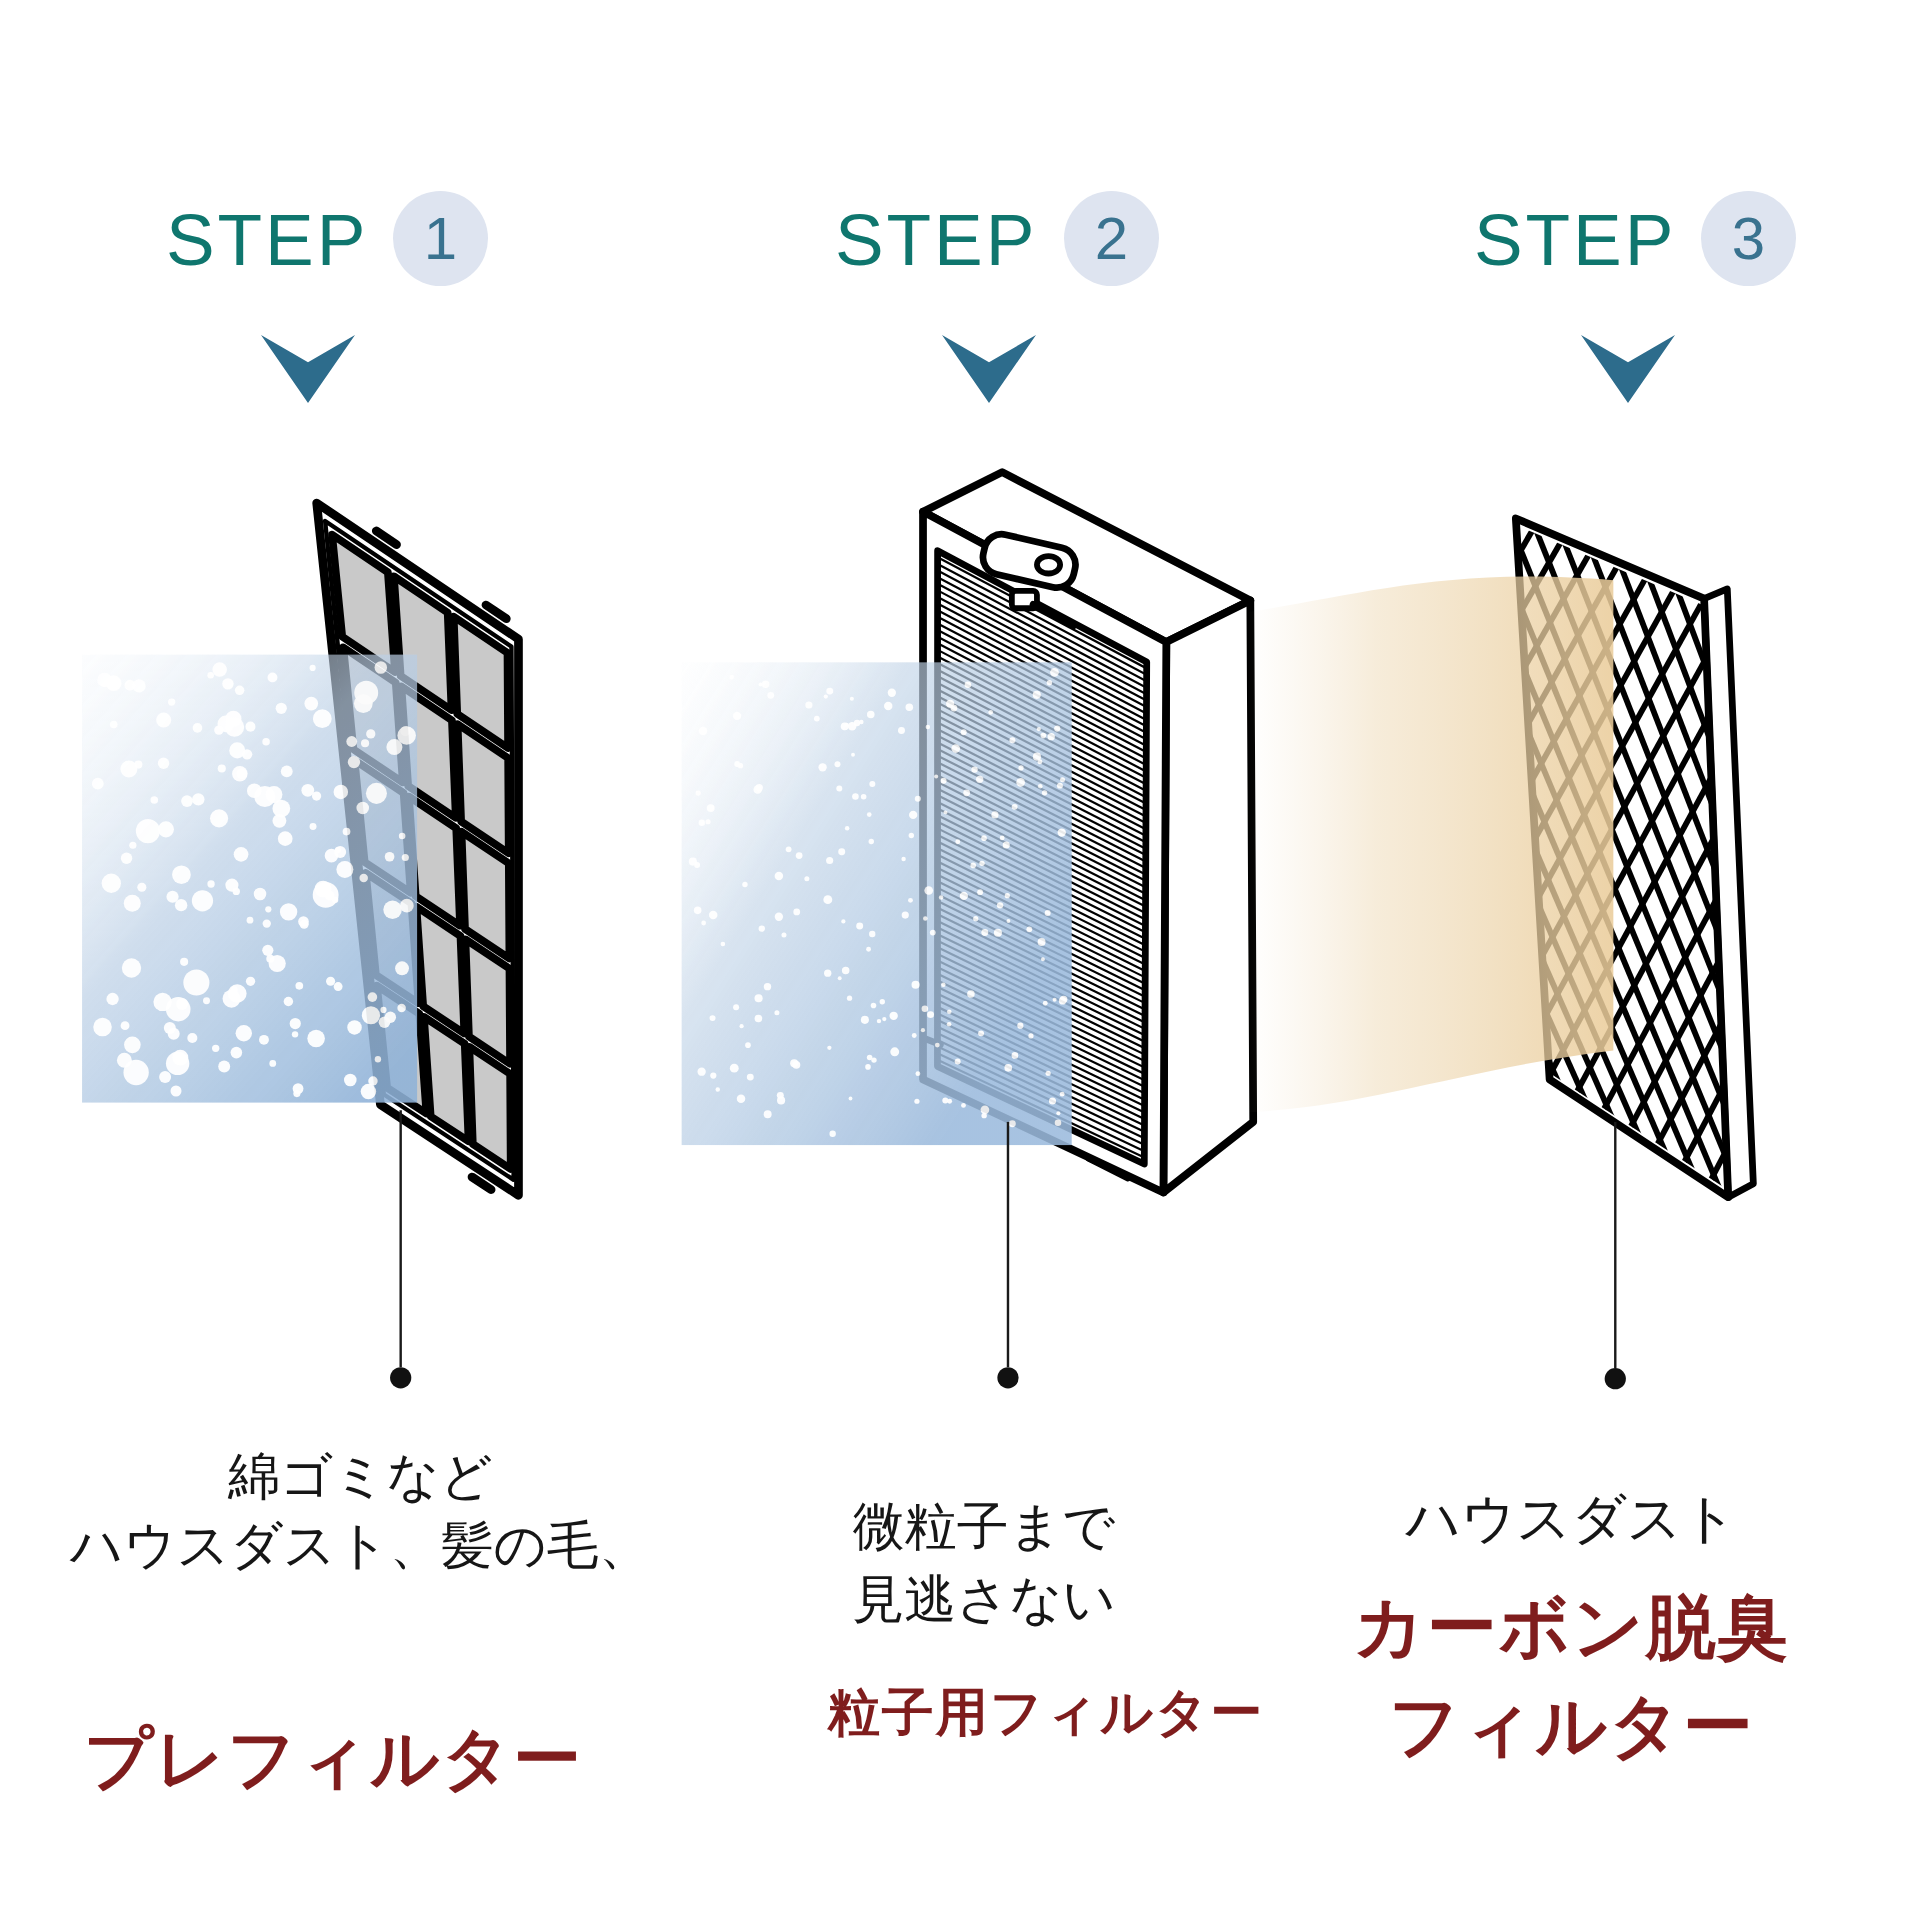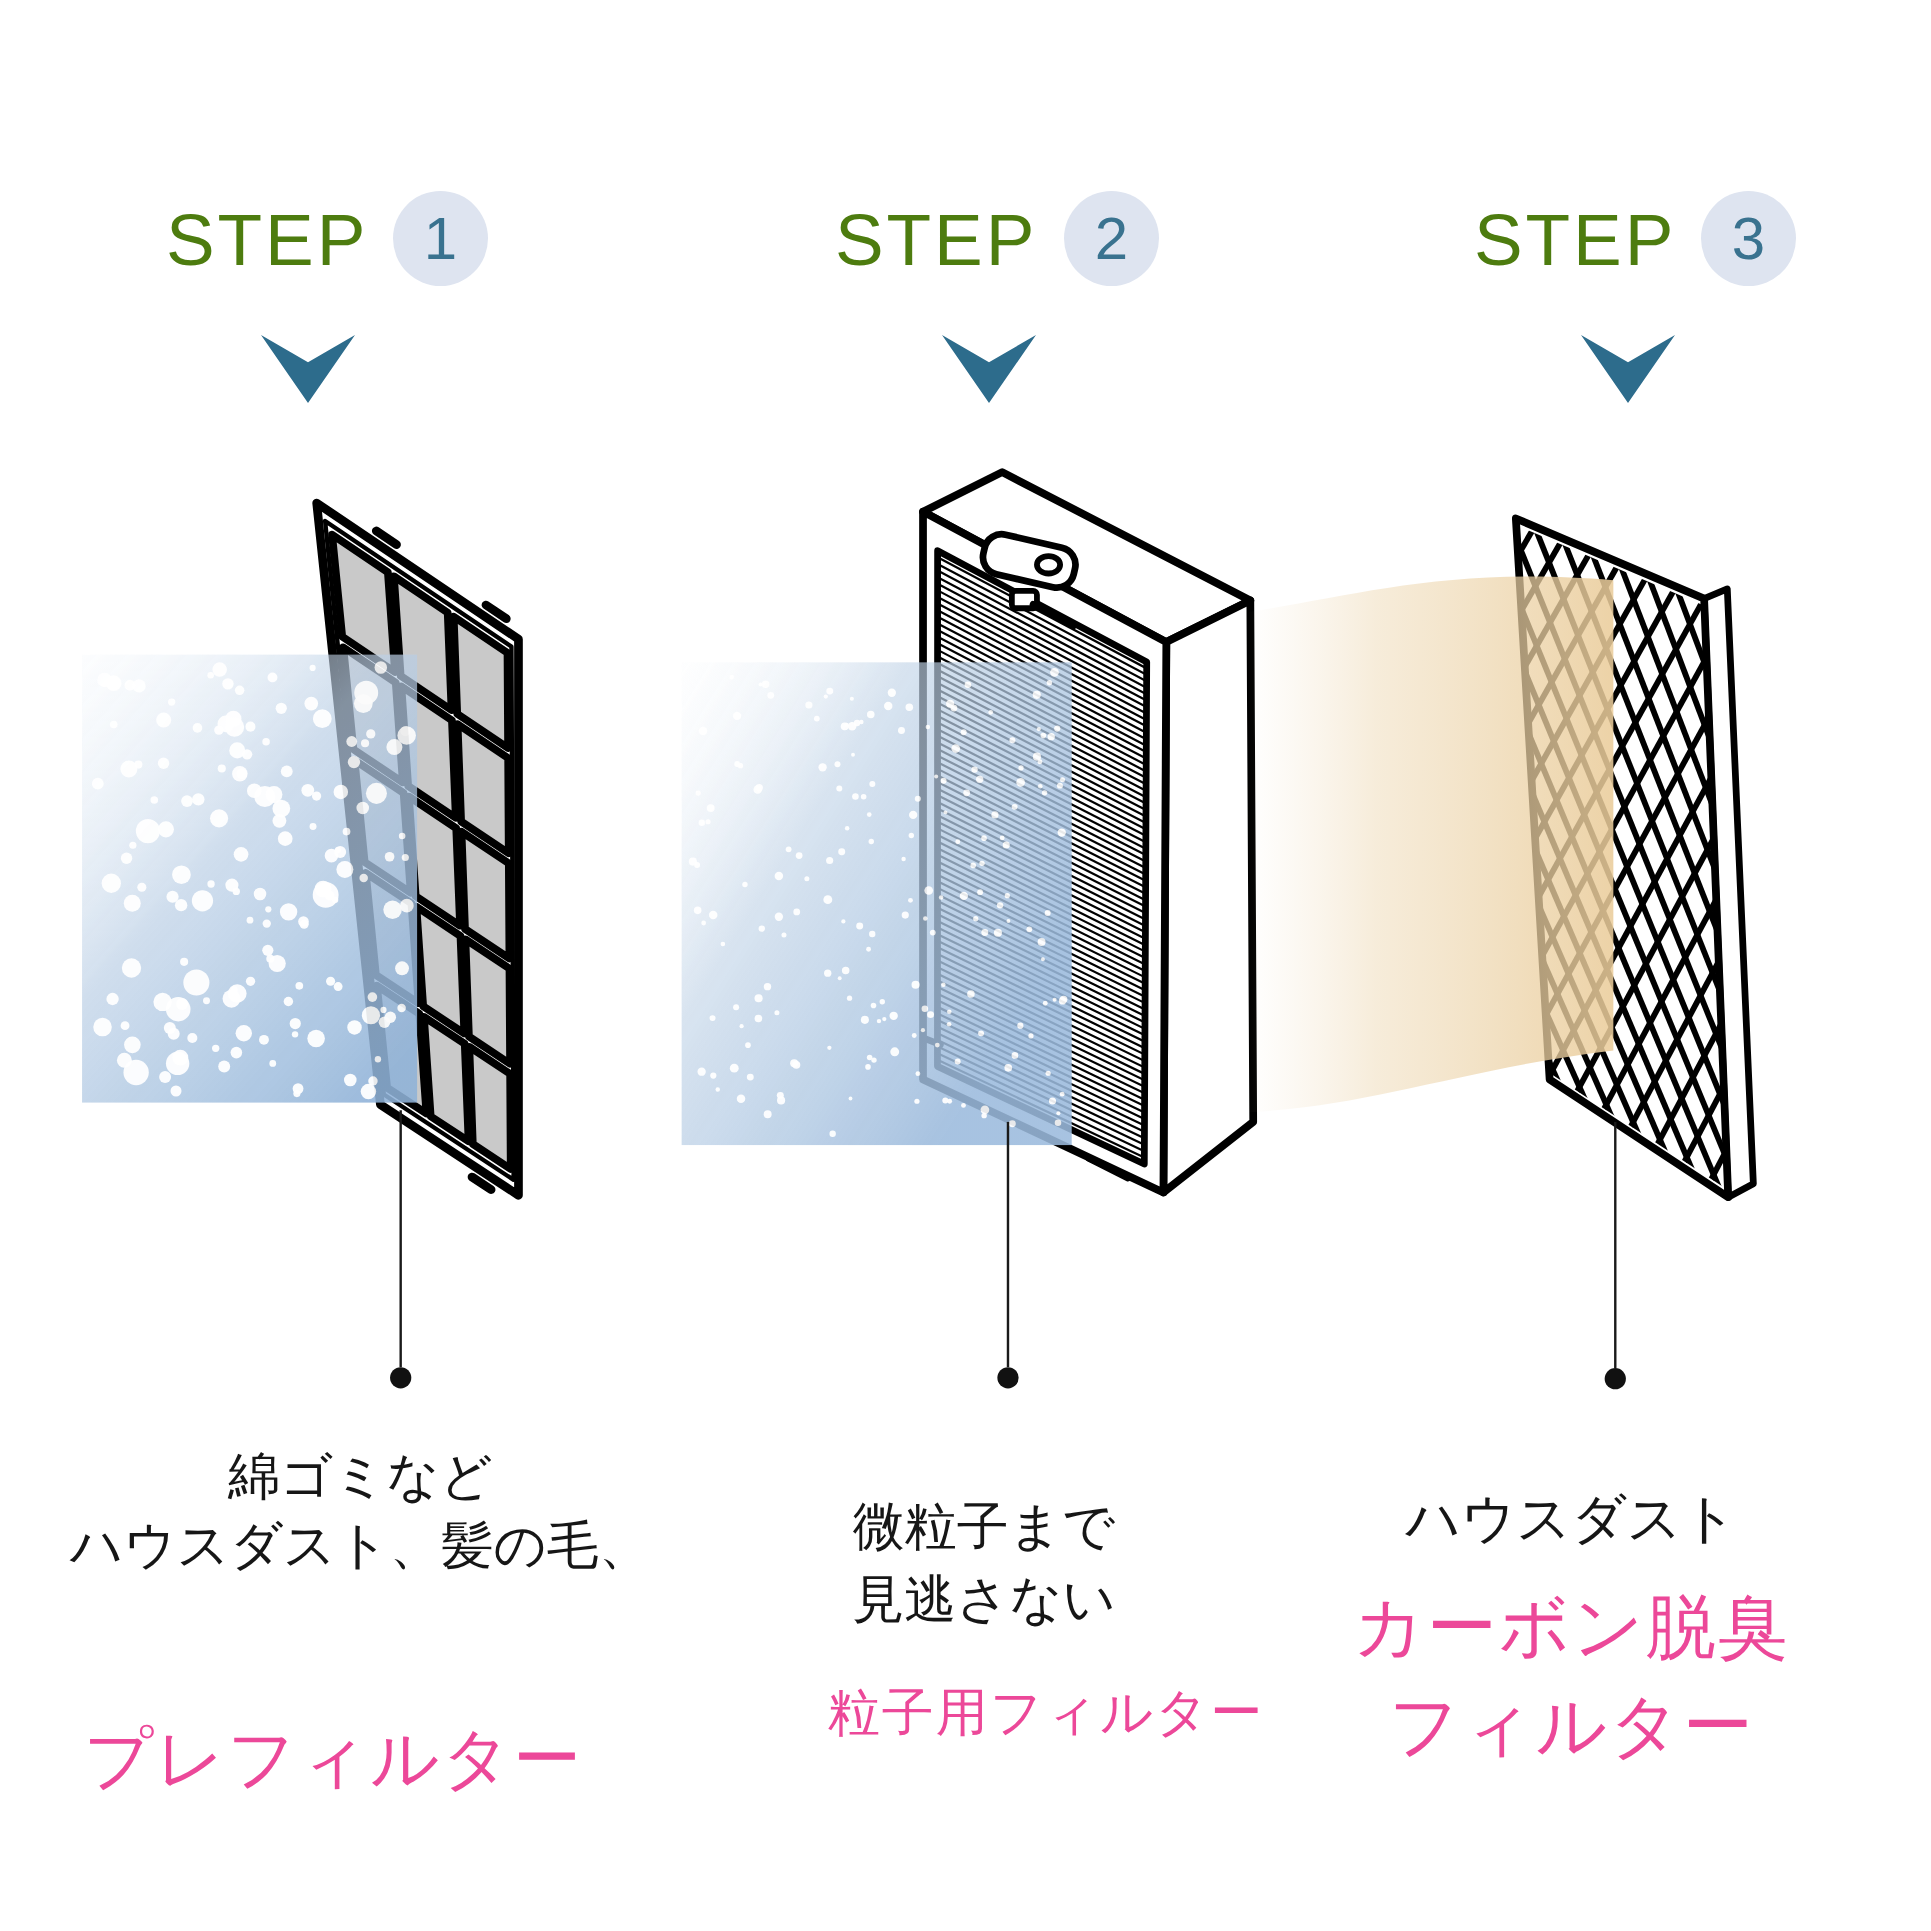--- a/index.html
+++ b/index.html
@@ -3,37 +3,37 @@
 <meta charset="utf-8">
 <style>
   html,body{margin:0;padding:0;background:#ffffff;}
   .canvas{
     position:relative;width:1931px;height:1931px;background:#ffffff;overflow:hidden;
     font-family:"Liberation Sans","DejaVu Sans",sans-serif;
   }
   .art{position:absolute;left:0;top:0;width:1931px;height:1931px;}
   .step-label{
     position:absolute;top:193px;height:93px;display:flex;align-items:center;
-    color:#4d7c0f;font-size:73px;letter-spacing:2.9px;
+    color:#0f766e;font-size:73px;letter-spacing:2.9px;
   }
   .step-circle{
     position:absolute;top:191px;width:95px;height:95px;border-radius:50%;
     background:#DEE4F0;color:#39728F;font-size:60px;
     display:flex;align-items:center;justify-content:center;
   }
   .arrow{
     position:absolute;top:335px;width:94px;height:68px;background:#2D6C8C;
     clip-path:polygon(0 0,50% 100%,100% 0,50% 40%);
   }
   .desc{position:absolute;color:#161616;text-align:center;}
   .desc div{white-space:nowrap;}
   .desc-1{left:61px;top:1442px;width:599px;font-size:52px;line-height:69px;}
   .desc-2{left:704px;top:1490px;width:560px;font-size:52px;line-height:73px;}
   .desc-3{left:1274px;top:1482px;width:595px;font-size:54px;line-height:73px;}
-  .title{position:absolute;color:#ec4899;text-align:center;letter-spacing:1.9px;}
+  .title{position:absolute;color:#7f1d1d;text-align:center;letter-spacing:1.9px;font-weight:bold;}
   .title div{white-space:nowrap;}
   .title-1{left:34px;top:1682px;width:599px;font-size:68px;line-height:83px;margin-top:35px;}
   .title-2{left:713px;top:1666px;width:666px;font-size:52px;line-height:93px;}
   .title-3{left:1255px;top:1578px;width:633px;font-size:70px;line-height:99px;}
 </style>
 </head>
 <body>
 
 <div class="canvas">
 

